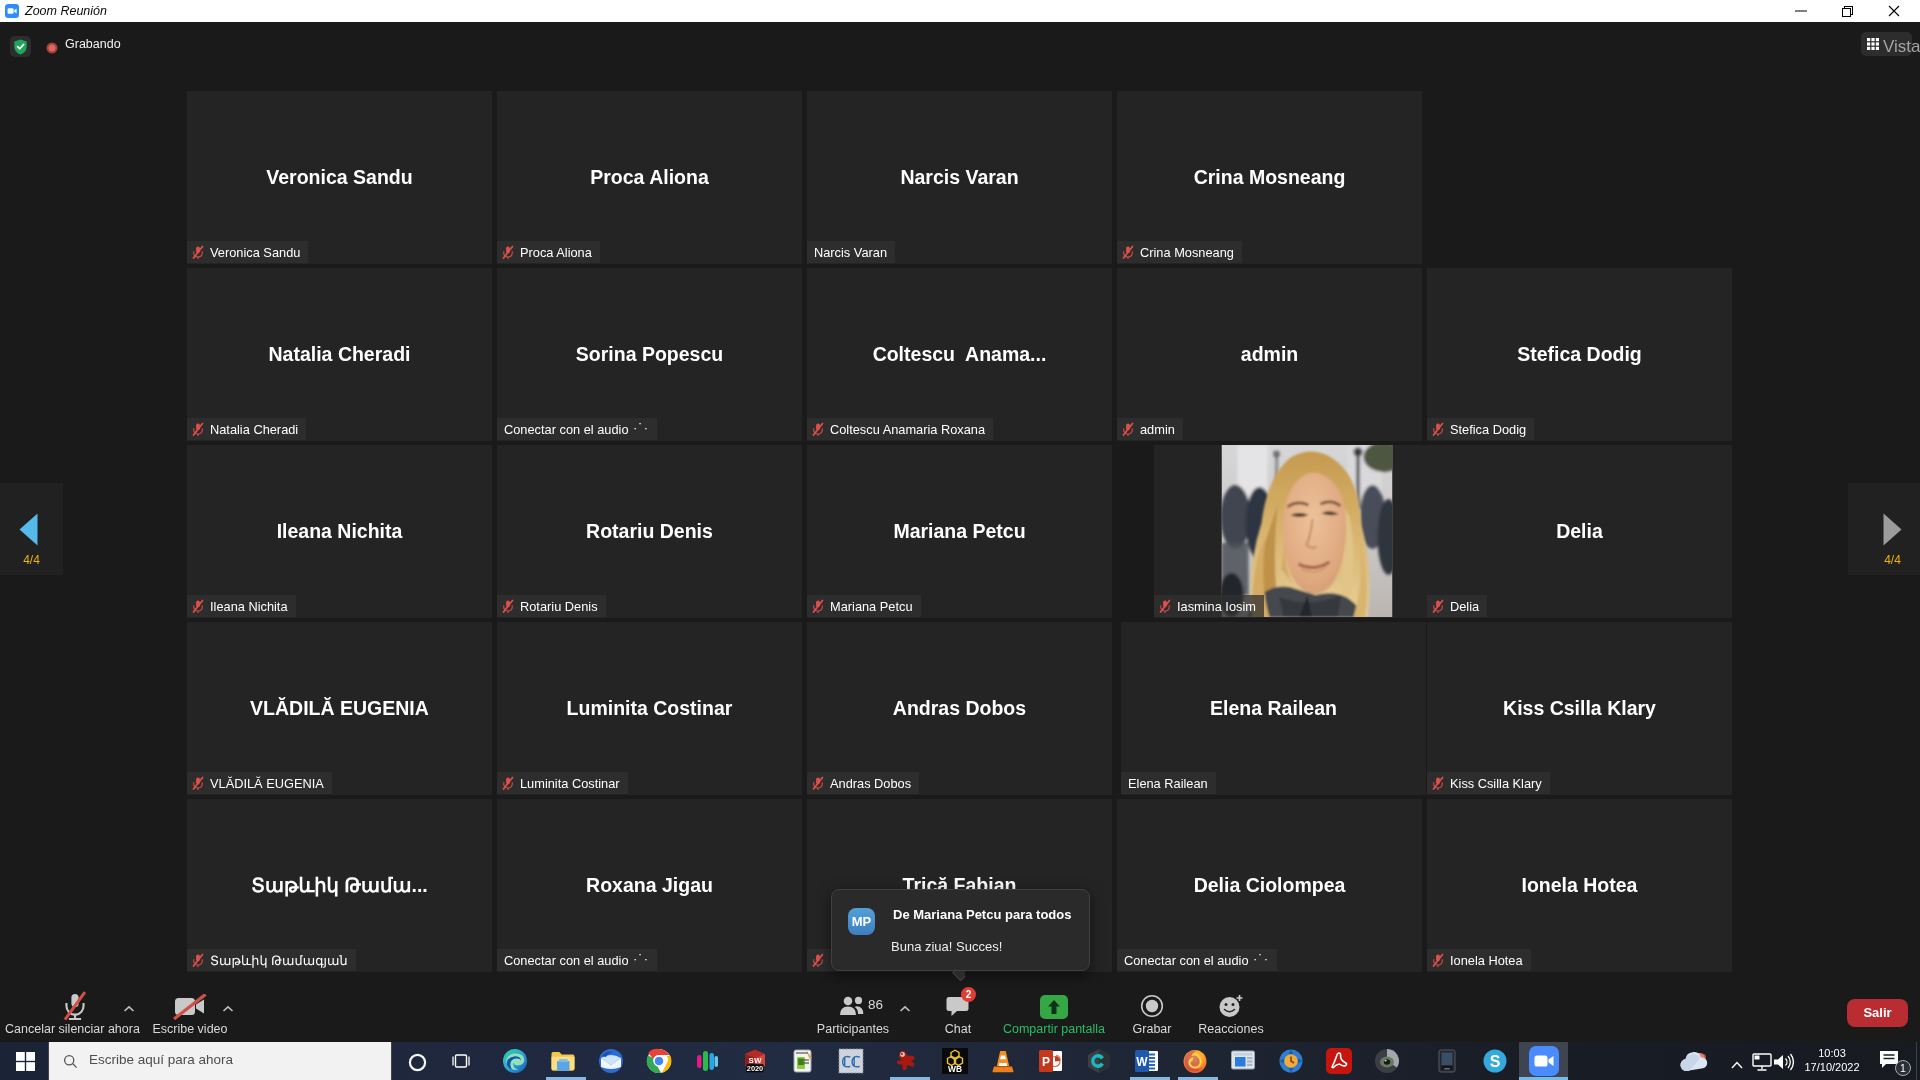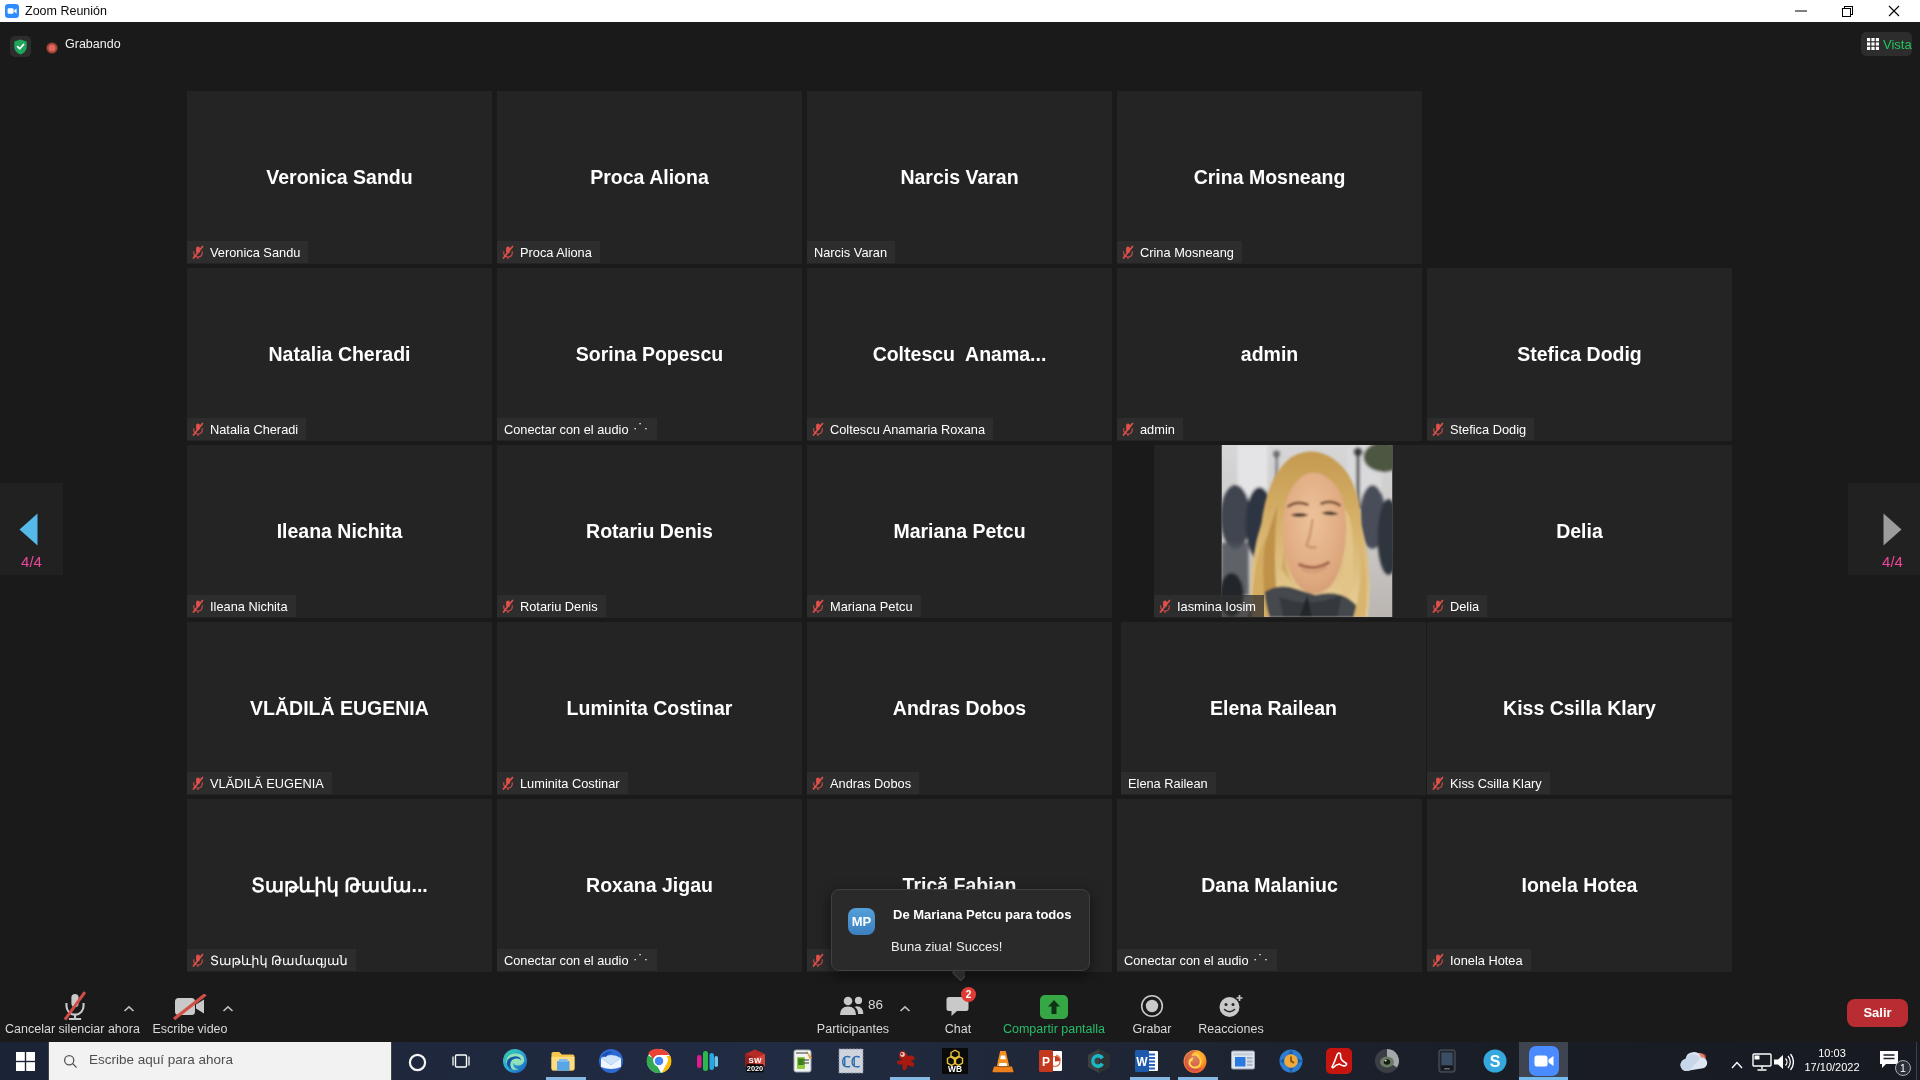--- a/index.html
+++ b/index.html
@@ -1,41 +1,41 @@
 <!DOCTYPE html>
 <html><head><meta charset="utf-8">
 <style>
 * { margin:0; padding:0; box-sizing:border-box; }
 html,body { width:1920px; height:1080px; overflow:hidden; background:#1a1a1a;
   font-family:"Liberation Sans", sans-serif; }
-#titlebar { position:absolute; left:0; top:0; width:1920px; height:22px; background:#fff; }
+#titlebar { position:absolute; left:0; top:0; width:1920px; height:22px; background:#fff;font-style:italic; }
 #titlebar .zi { position:absolute; left:5px; top:4px; }
 #titlebar .tt { position:absolute; left:25px; top:0; line-height:22px; font-size:12.5px; color:#0a0a0a; }
 #wctrl { position:absolute; right:0; top:0; }
 #app { position:absolute; left:0; top:22px; width:1920px; height:1018px; background:#1a1a1a; }
 .sh { position:absolute; left:10px; top:14px; width:21px; height:21px; background:#2d2d2d; border-radius:5px; text-align:center; padding-top:2.5px; }
 .recdot { position:absolute; left:46px; top:18px; }
 .rectxt { position:absolute; left:65px; top:15px; font-size:12.5px; color:#f2f2f2; }
 #vista { position:absolute; left:1861px; top:10px; width:51px; height:24px; background:#2d2d2d; border-radius:5px; }
 #vista svg { position:absolute; left:6px; top:6px; }
-#vista span { position:absolute; left:22px; top:4.5px; font-size:13px; color:#22c55e; }
+#vista span { position:absolute; left:22px; top:4.5px; font-size:17px; color:#a3a3a3; }
 .tile { position:absolute; width:305px; height:173px; background:#242424; }
 .cname { position:absolute; left:0; right:0; top:50%; transform:translateY(-54%); text-align:center;
   font-size:19.5px; font-weight:bold; color:#fff; white-space:pre; }
 .photo { position:absolute; left:50%; top:0; transform:translateX(-50%); width:171px; height:172px; overflow:hidden; }
 .lbl { position:absolute; left:0; bottom:1px; height:22px; background:rgba(48,48,48,0.75); color:#fff;
   font-size:12.8px; display:flex; align-items:center; padding:0 8px 0 4px; max-width:300px; white-space:nowrap; overflow:hidden; }
 .lbl .micx { margin-right:5px; flex:0 0 auto; }
 .lbl .noic { padding-left:3px; }
 .lbl .dots { font-size:13px; letter-spacing:1px; position:relative; top:-2px; }
 .navhover { position:absolute; top:461px; height:92px; background:#212121; }
 #arrL { left:0; width:63px; }
 #arrR { left:1848px; width:72px; }
 .navtri { position:absolute; top:30px; }
-.navnum { position:absolute; top:70px; width:100%; text-align:center; font-size:15px; color:#ec4899; }
+.navnum { position:absolute; top:70px; width:100%; text-align:center; font-size:12px; color:#eab308; }
 #chatpop { position:absolute; left:831px; top:867px; width:259px; height:82px; background:#2a2a2a;
   border:1px solid #404040; border-radius:8px; box-shadow:0 4px 14px rgba(0,0,0,0.5); }
 #chatpop .tail { position:absolute; left:117px; top:81px; width:16px; height:10px; overflow:hidden; }
 #chatpop .tail div { width:12px; height:12px; background:#2a2a2a; border:1px solid #404040; transform:rotate(45deg) translate(1px,-7px); }
 #chatpop .mp { position:absolute; left:16px; top:18px; width:27px; height:27px; border-radius:8px;
   background:linear-gradient(#53a0d8,#3c7fc0); color:#fff; font-size:13px; font-weight:bold; text-align:center; line-height:27px; }
 #chatpop .t1 { position:absolute; left:61px; top:17px; font-size:13px; font-weight:bold; color:#fff; }
 #chatpop .t2 { position:absolute; left:59px; top:49px; font-size:13px; color:#ededed; }
 #toolbar { position:absolute; left:0; top:963px; width:1920px; height:57px; background:#1a1a1a; }
 .tbtn { position:absolute; text-align:center; color:#d9d9d9; font-size:13px; }
@@ -406,21 +406,21 @@
             <g fill="#e0504a">
               <rect x="5.1" y="1.6" width="3.8" height="6.6" rx="1.9"></rect>
               <path d="M3.3 6.2v1.6a3.7 3.7 0 0 0 7.4 0V6.2h1.1v1.6a4.8 4.8 0 0 1-4.2 4.76V14H6.4v-1.44A4.8 4.8 0 0 1 2.2 7.8V6.2z" fill-opacity="0.9"></path>
             </g>
             <rect x="-1.2" y="6.3" width="16" height="1.7" fill="#e0504a" transform="rotate(-52 7 7)"></rect>
           </svg>
           <span></span>
         </div>
       </div>
 <div class="tile" style="left:1117px;top:799px">
-        <div class="cname">Dana Malaniuc</div>
+        <div class="cname">Delia Ciolompea</div>
         <div class="lbl">
           <span class="noic">Conectar con el audio</span>
           <span class="dots">&nbsp;·˙·</span>
         </div>
       </div>
 <div class="tile" style="left:1427px;top:799px">
         <div class="cname">Ionela Hotea</div>
         <div class="lbl">
           <svg class="micx" width="14" height="14" viewBox="0 0 14 14">
             <g fill="#e0504a">

